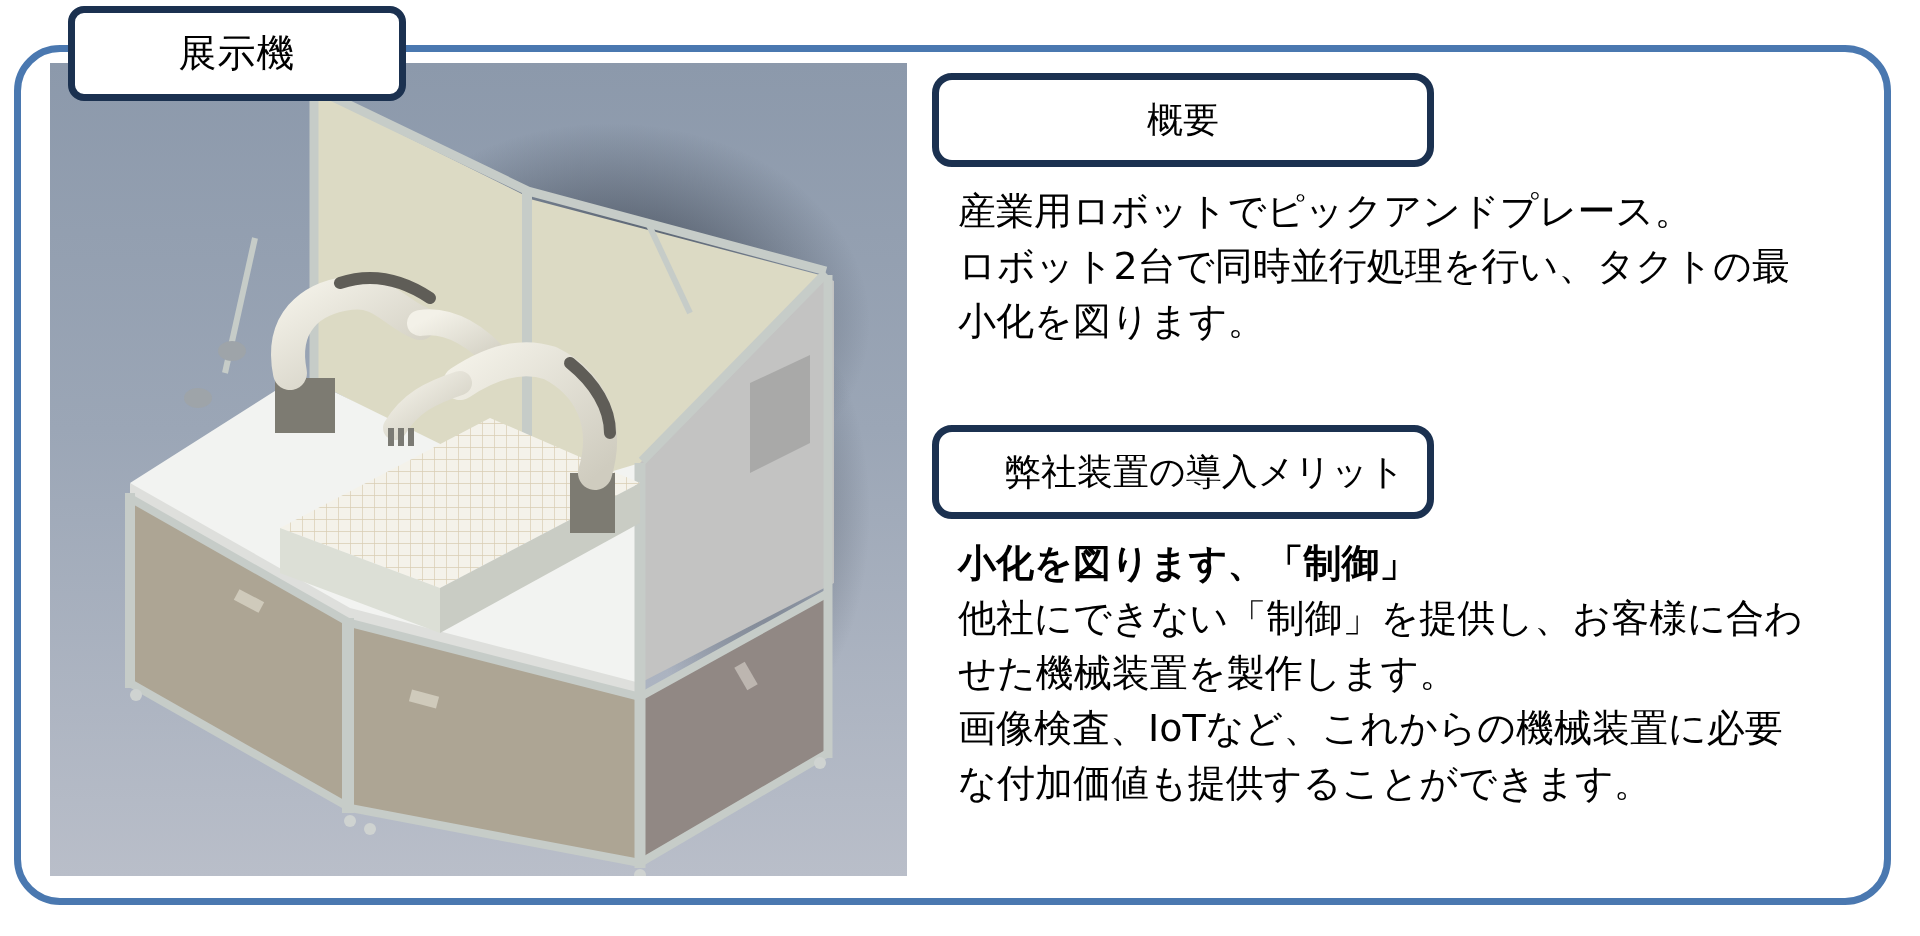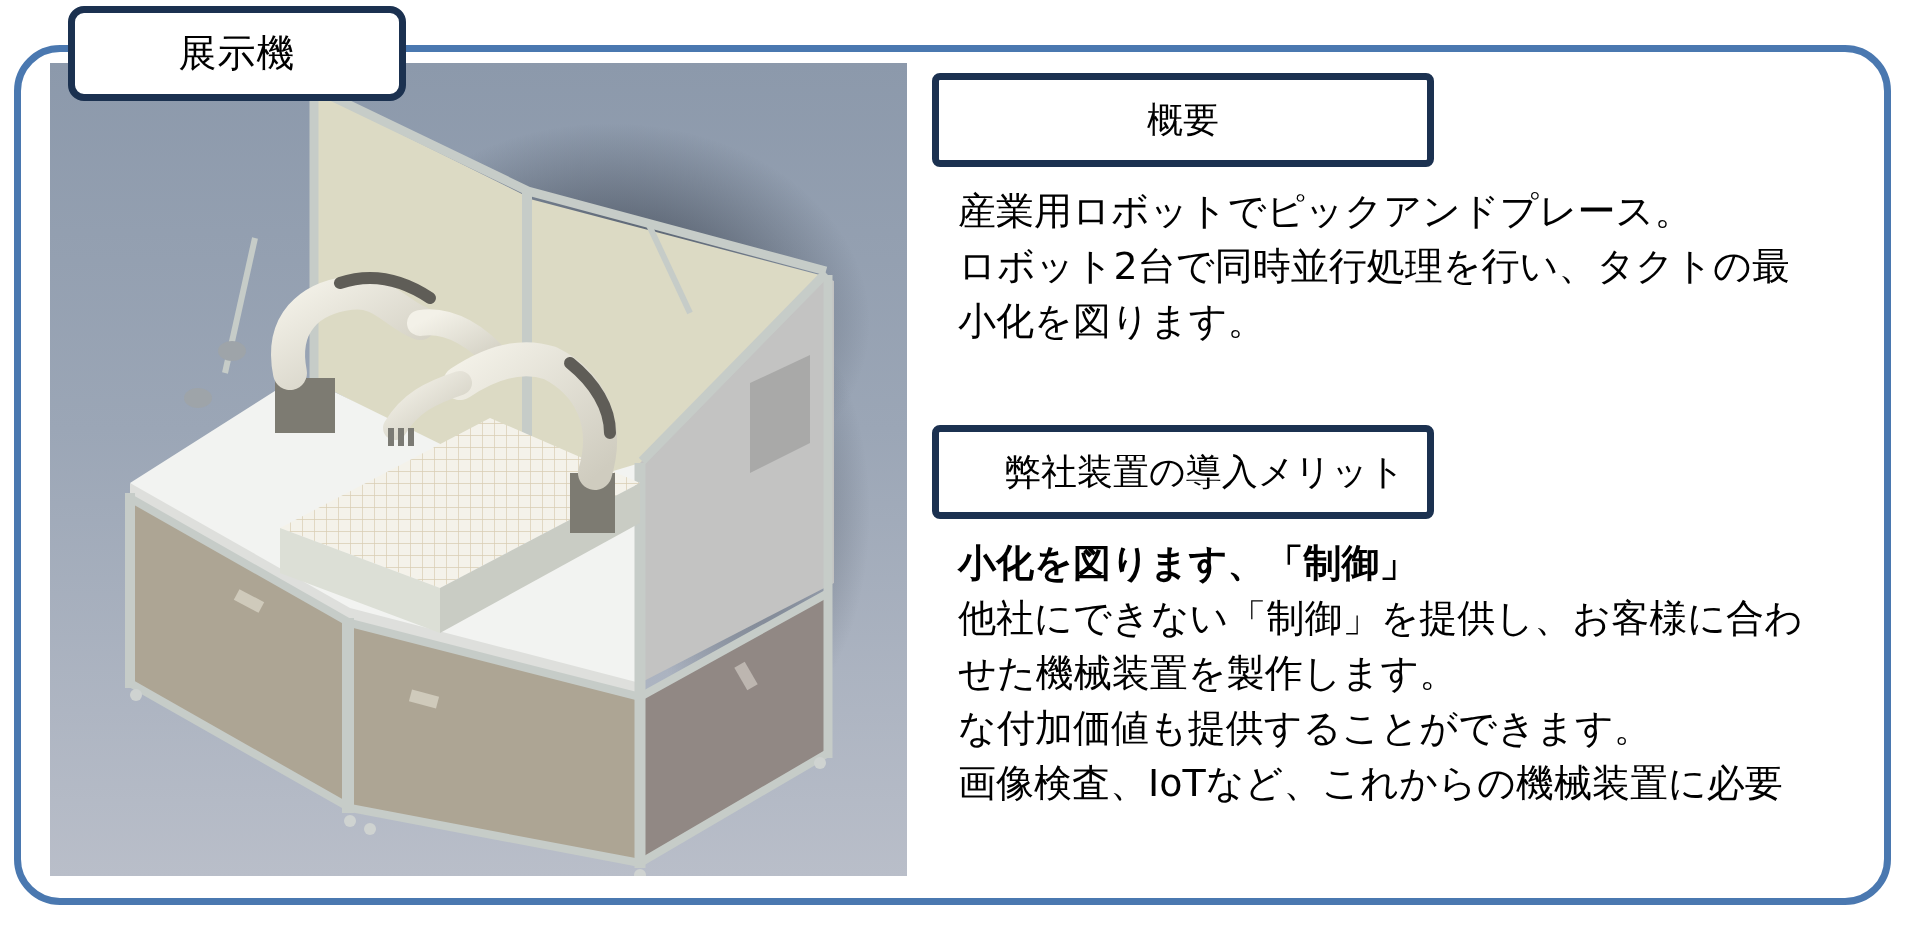--- a/index.html
+++ b/index.html
@@ -18,21 +18,21 @@
     font-size: 38px; letter-spacing: 1px;
   }
   .illustration {
     position: absolute; left: 50px; top: 63px; width: 857px; height: 813px; z-index: 1;
     background: linear-gradient(180deg, #8c99ab 0%, #9ba6b6 45%, #b9bec9 100%);
     overflow: hidden;
   }
   .illustration svg { position: absolute; left: 0; top: 0; }
   .heading-box {
     position: absolute; left: 932px; width: 502px; height: 94px;
-    background: #fff; border: 7px solid #1b3150; border-radius: 8px; box-sizing: border-box;
+    background: #fff; border: 7px solid #1b3150; border-radius: 20px; box-sizing: border-box;
     display: flex; align-items: center; justify-content: center;
     font-size: 36px;
   }
   .heading-overview { top: 73px; }
   .heading-merits { top: 425px; padding-left: 44px; }
   .para {
     position: absolute; left: 958px; width: 900px;
     font-size: 38px; line-height: 55px; white-space: nowrap;
   }
   .para .line { display: block; }
@@ -144,15 +144,15 @@
 </div>
 
 <div class="heading-box heading-merits">
   <span>弊社装置の導入メリット</span>
 </div>
 
 <div class="para para-merits">
   <span class="line strong">小化を図ります、「制御」</span>
   <span class="line">他社にできない「制御」を提供し、お客様に合わ</span>
   <span class="line">せた機械装置を製作します。</span>
+  <span class="line">画像検査、IoTなど、これからの機械装置に必要</span>
   <span class="line">な付加価値も提供することができます。</span>
-  <span class="line">画像検査、IoTなど、これからの機械装置に必要</span>
 </div>
 
 </body></html>

